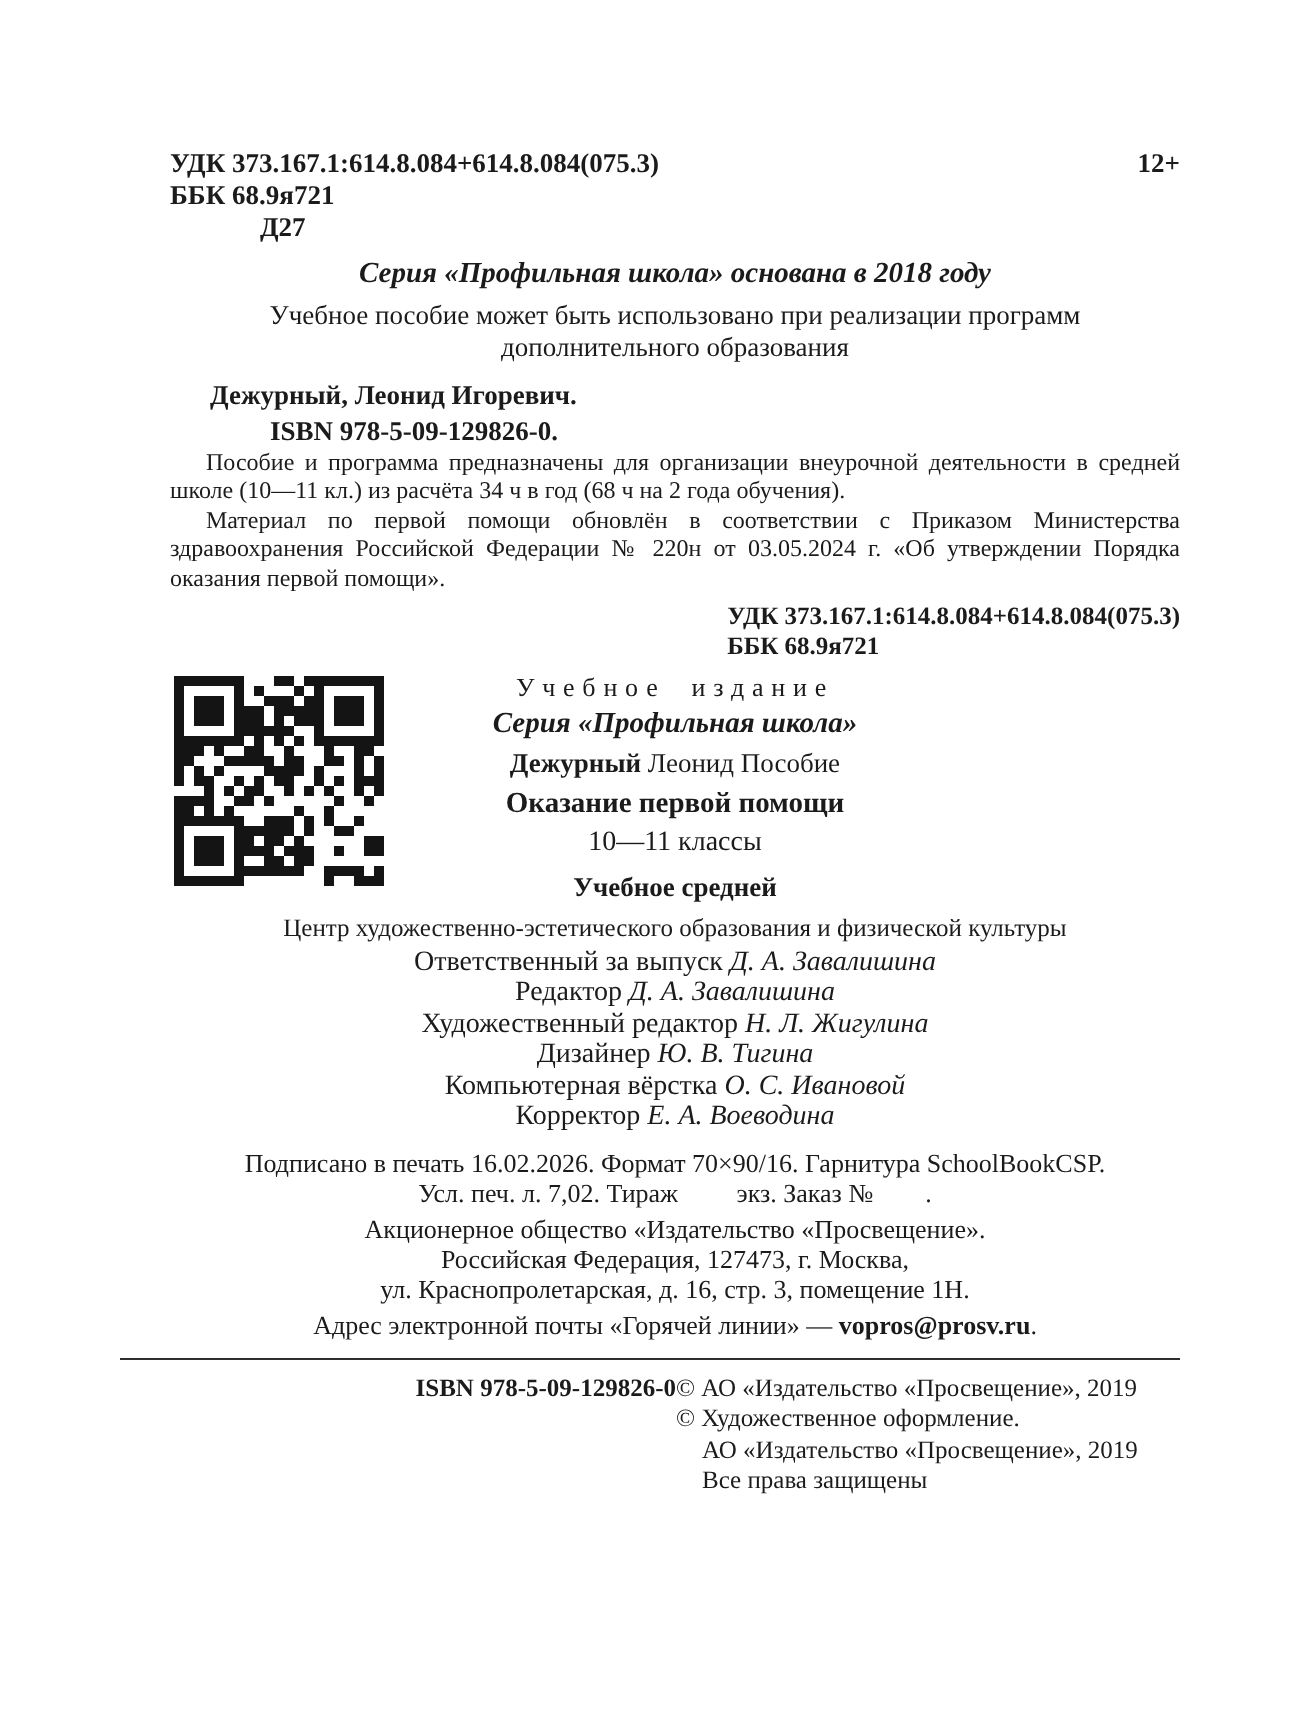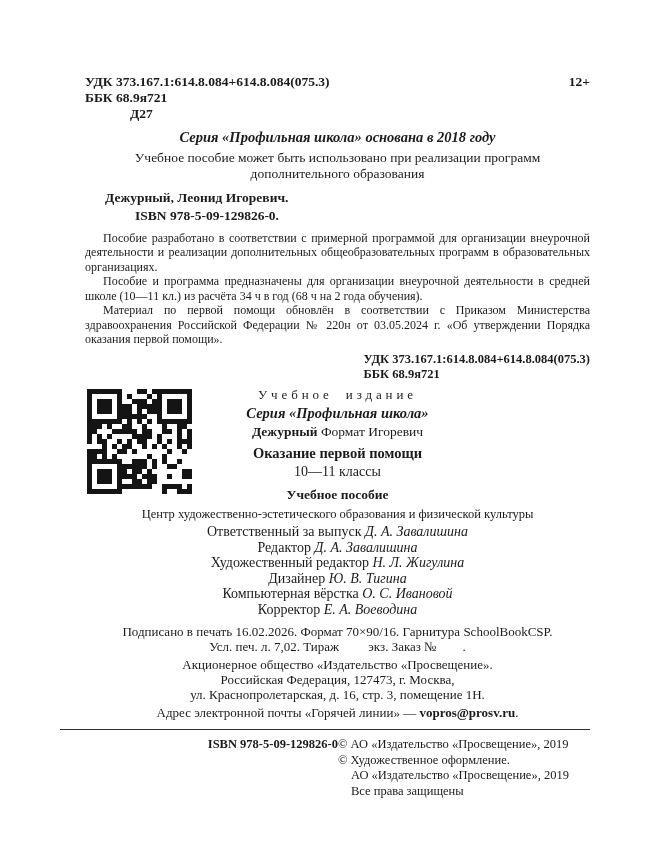--- a/index.html
+++ b/index.html
@@ -55,21 +55,20 @@
   <div class="b">ББК 68.9я721</div>
   <div class="b d27">Д27</div>
 
   <div class="c bi series">Серия «Профильная школа» основана в 2018 году</div>
   <div class="c usage">Учебное пособие может быть использовано при реализации программ дополнительного образования</div>
 
   <div class="b author-h">Дежурный, Леонид Игоревич.</div>
 
   <div class="b isbn">ISBN 978-5-09-129826-0.</div>
 
-  <p class="ann first">Пособие разработано в соответствии с примерной программой для организации внеурочной деятельности и реализации дополнительных общеобразовательных программ в образовательных организациях.</p>
   <p class="ann">Пособие и программа предназначены для организации внеурочной деятельности в средней школе (10—11 кл.) из расчёта 34 ч в год (68 ч на 2 года обучения).</p>
   <p class="ann">Материал по первой помощи обновлён в соответствии с Приказом Министерства здравоохранения Российской Федерации № 220н от 03.05.2024 г. «Об утверждении Порядка оказания первой помощи».</p>
 
   <div class="right-block">
     <div class="inner">
       <div>УДК 373.167.1:614.8.084+614.8.084(075.3)</div>
       <div>ББК 68.9я721</div>
     </div>
   </div>
 
@@ -319,25 +318,25 @@
           <rect x="75" y="100" width="5" height="5"></rect>
           <rect x="90" y="100" width="5" height="5"></rect>
           <rect x="95" y="100" width="5" height="5"></rect>
           <rect x="100" y="100" width="5" height="5"></rect>
         </svg>
     </div>
     <div class="c spaced">Учебное издание</div>
     <div class="c bi t15 mt3">Серия «Профильная школа»</div>
     <div class="c mt2">
       <span class="b">Дежурный</span>
-      <span>Формат Игоревич</span>
+      <span>Леонид Пособие</span>
     </div>
     <div class="c b t15 mt5">Оказание первой помощи</div>
     <div class="c t14 mt2">10—11 классы</div>
-    <div class="c b mt6">Учебное пособие</div>
+    <div class="c b mt6">Учебное средней</div>
     <div class="c center-line">Центр художественно-эстетического образования и физической культуры</div>
 
     <div class="credits">
       <div class="c credit"><span>Ответственный за выпуск </span><span class="i">Д. А. Завалишина</span></div>
       <div class="c credit"><span>Редактор </span><span class="i">Д. А. Завалишина</span></div>
       <div class="c credit"><span>Художественный редактор </span><span class="i">Н. Л. Жигулина</span></div>
       <div class="c credit"><span>Дизайнер </span><span class="i">Ю. В. Тигина</span></div>
       <div class="c credit"><span>Компьютерная вёрстка </span><span class="i">О. С. Ивановой</span></div>
       <div class="c credit"><span>Корректор </span><span class="i">Е. А. Воеводина</span></div>
     </div>

